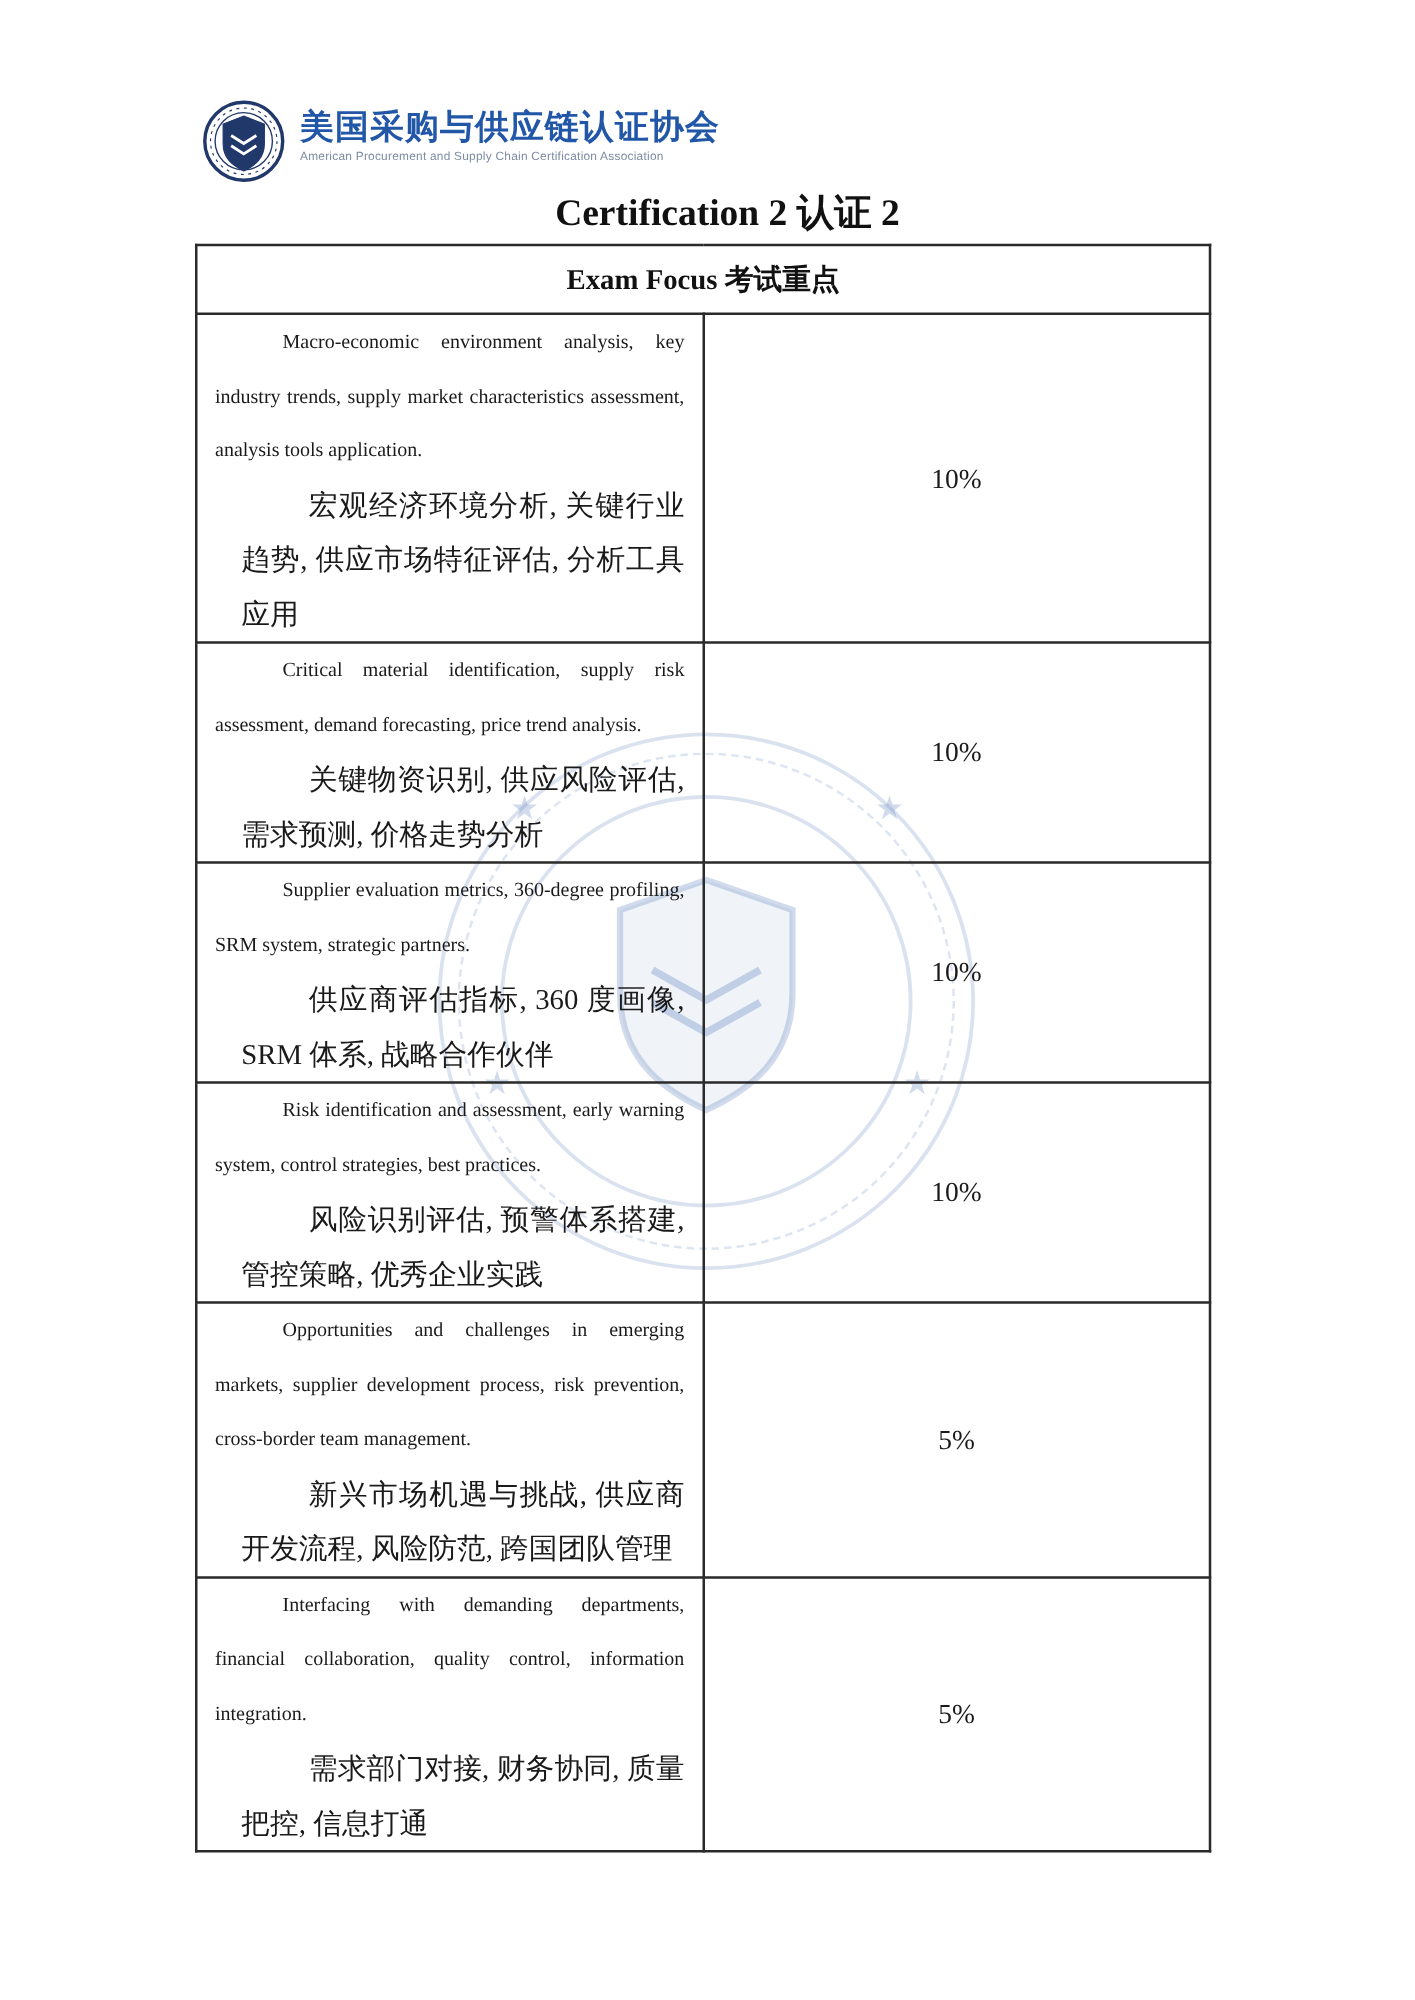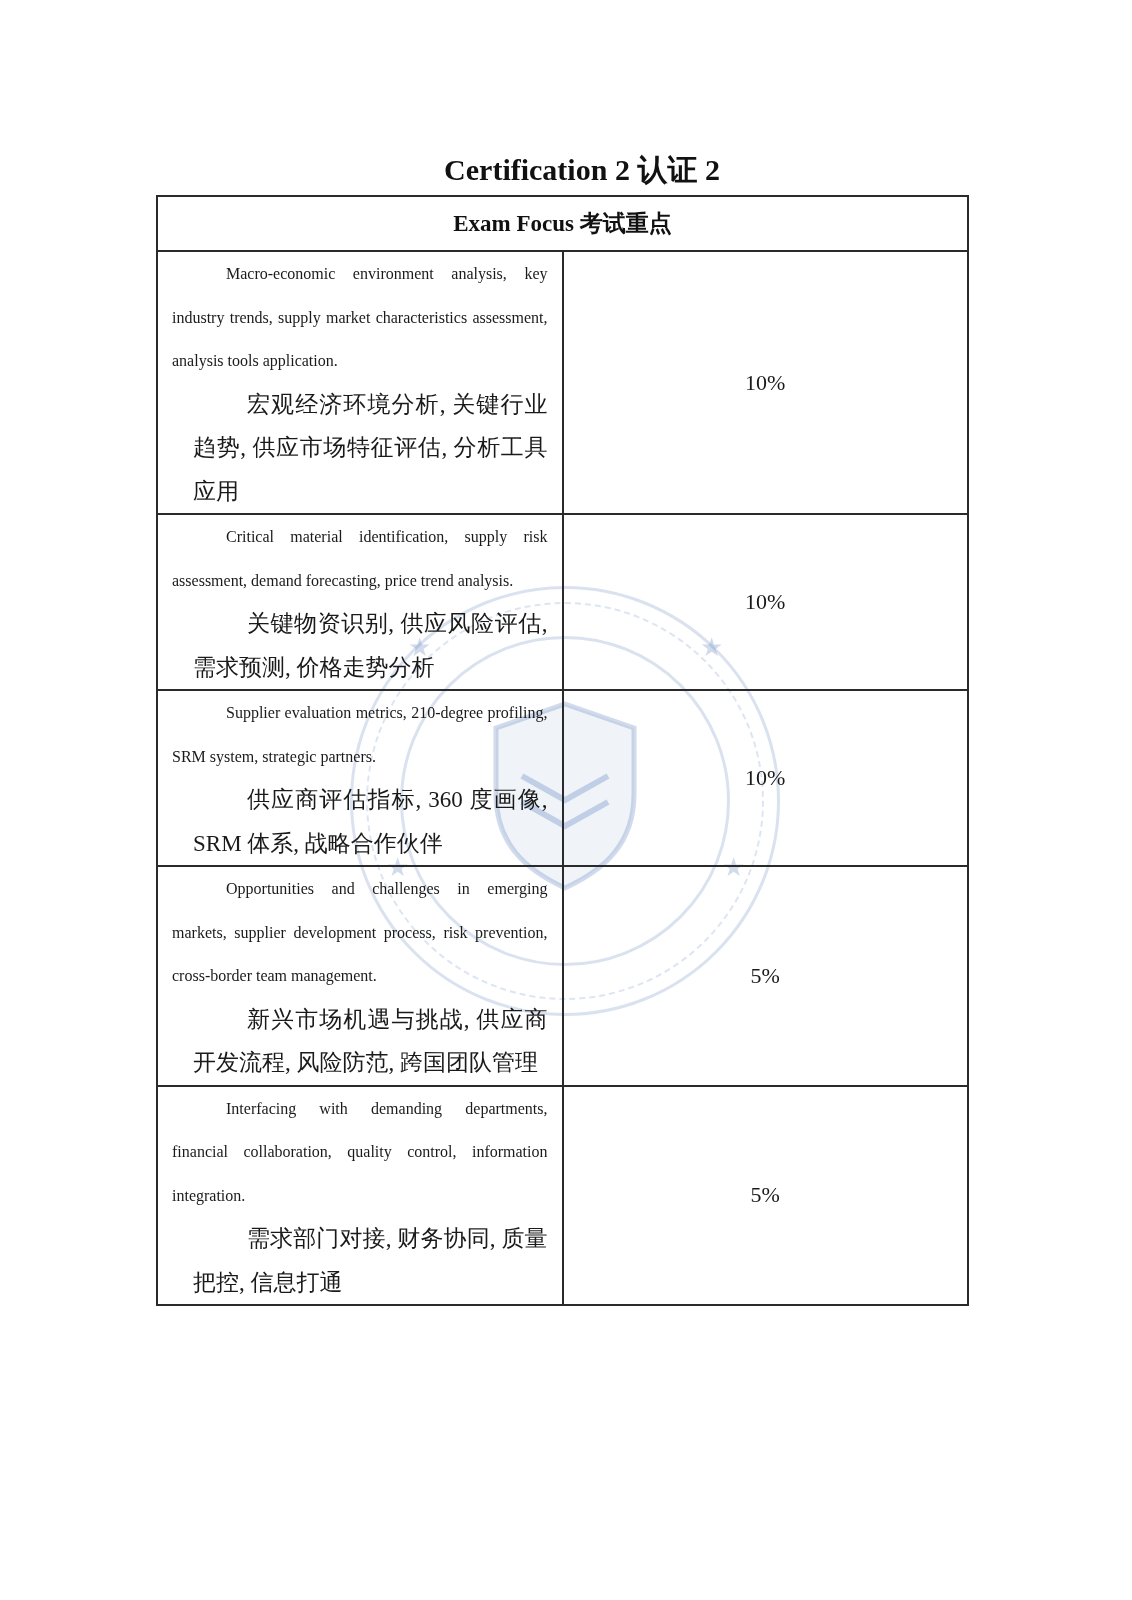--- a/index.html
+++ b/index.html
@@ -127,20 +127,34 @@
     <span class="wm-star" style="left:700px; top:632px;">★</span>
     <span class="wm-star" style="left:386px; top:852px;">★</span>
     <span class="wm-star" style="left:722px; top:852px;">★</span>
     <svg class="wm-shield" width="166" height="196" viewBox="0 0 166 196">
       <path d="M83 6 L152 30 V96 C152 146 122 172 83 190 C44 172 14 146 14 96 V30 Z" fill="rgba(70,110,180,0.08)" stroke="rgba(70,110,180,0.25)" stroke-width="5"></path>
       <path d="M40 78 L83 102 L126 78" fill="none" stroke="rgba(70,110,180,0.28)" stroke-width="6"></path>
       <path d="M40 104 L83 128 L126 104" fill="none" stroke="rgba(70,110,180,0.28)" stroke-width="6"></path>
     </svg>
   </div>
 
+  <div class="logo-row">
+    <svg class="seal" viewBox="0 0 72 72">
+      <circle cx="36" cy="36" r="34" fill="#ffffff" stroke="#21386b" stroke-width="3"></circle>
+      <circle cx="36" cy="36" r="29" fill="none" stroke="#21386b" stroke-width="1" stroke-dasharray="2.5 4"></circle>
+      <circle cx="36" cy="36" r="25" fill="none" stroke="#21386b" stroke-width="1.2"></circle>
+      <path d="M36 14 L54 21 V38 C54 51 46 57 36 62 C26 57 18 51 18 38 V21 Z" fill="#21386b" stroke="#21386b" stroke-width="1"></path>
+      <path d="M25 31 L36 38 L47 31" fill="none" stroke="#ffffff" stroke-width="2.5"></path>
+      <path d="M25 40 L36 47 L47 40" fill="none" stroke="#ffffff" stroke-width="2.5"></path>
+    </svg>
+    <div class="org-names">
+      <div class="org-zh">美国采购与供应链认证协会</div>
+      <div class="org-en">American Procurement and Supply Chain Certification Association</div>
+    </div>
+  </div>
 
   <div class="doc-title">Certification 2 认证 2</div>
 
   <div class="table-wrap">
     <table class="focus">
       <thead>
         <tr>
           <th class="tbl-header" colspan="2">Exam Focus 考试重点</th>
         </tr>
       </thead>
@@ -154,22 +168,29 @@
         </tr>
         <tr>
           <td class="topic">
             <p class="en">Critical material identification, supply risk assessment, demand forecasting, price trend analysis.</p>
             <p class="zh">关键物资识别, 供应风险评估, 需求预测, 价格走势分析</p>
           </td>
           <td class="pct">10%</td>
         </tr>
         <tr>
           <td class="topic">
-            <p class="en">Supplier evaluation metrics, 210-degree profiling, SRM system, strategic partners.</p>
+            <p class="en">Supplier evaluation metrics, 360-degree profiling, SRM system, strategic partners.</p>
             <p class="zh">供应商评估指标, 360 度画像, SRM 体系, 战略合作伙伴</p>
+          </td>
+          <td class="pct">10%</td>
+        </tr>
+        <tr>
+          <td class="topic">
+            <p class="en">Risk identification and assessment, early warning system, control strategies, best practices.</p>
+            <p class="zh">风险识别评估, 预警体系搭建, 管控策略, 优秀企业实践</p>
           </td>
           <td class="pct">10%</td>
         </tr>
         <tr>
           <td class="topic">
             <p class="en">Opportunities and challenges in emerging markets, supplier development process, risk prevention, cross-border team management.</p>
             <p class="zh">新兴市场机遇与挑战, 供应商开发流程, 风险防范, 跨国团队管理</p>
           </td>
           <td class="pct">5%</td>
         </tr>

